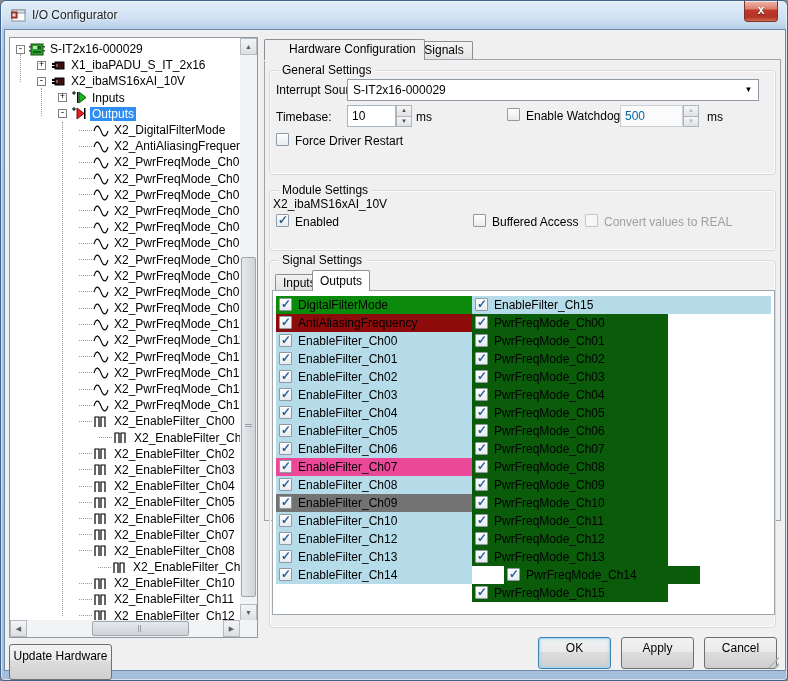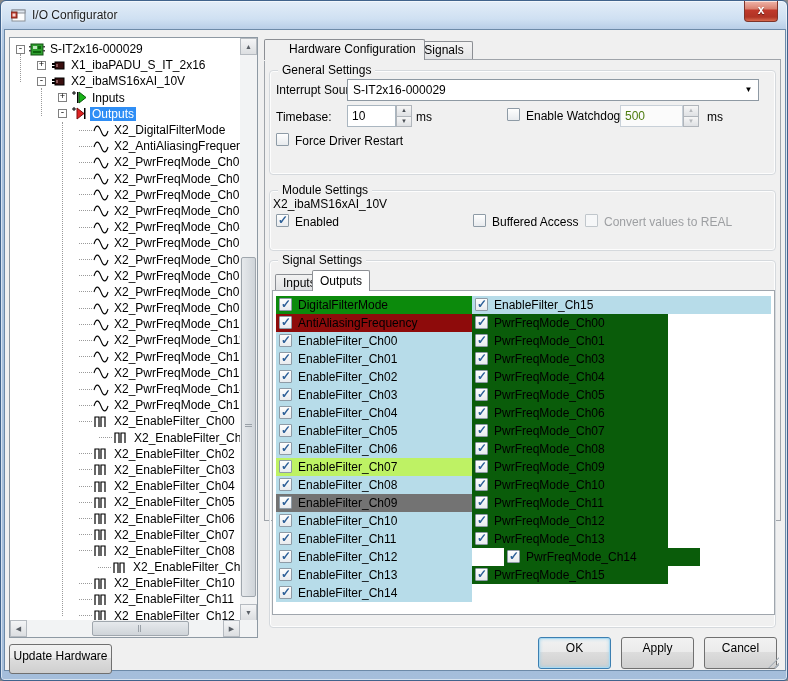--- a/index.html
+++ b/index.html
@@ -53,21 +53,21 @@
   #tree-hscroll .sb-btn{ position:absolute; top:0; width:17px; height:17px; }
   #hthumb{ position:absolute; top:1px; left:82px; width:97px; height:15px;
            background:linear-gradient(180deg,#e6e9ec,#cfd4d9); border:1px solid #9fa6ad; border-radius:2px; }
   #hthumb::after{ content:""; position:absolute; top:3px; bottom:3px; left:50%; width:5px; margin-left:-3px;
            background:repeating-linear-gradient(90deg,#9aa1a8 0 1px,transparent 1px 2.5px); }
   #sb-corner{ position:absolute; right:0; bottom:0; width:17px; height:17px; background:#f2f3f4; }
   
   .btn{ position:absolute; height:32px; background:linear-gradient(180deg,#f2f2f2 0%,#ebebeb 45%,#dddddd 46%,#cfcfcf 100%);
         border:1px solid #707070; border-radius:3px; text-align:center; line-height:21px; font-size:12px; color:#000; }
   .btn.focused{ border-color:#3c7fb1; box-shadow:inset 0 0 0 1px #a9d9f2, inset 0 0 4px #8fd0ef; }
-  #update-hw{ left:4px; top:614px; width:103px; height:30px; line-height:22px; }
+  #update-hw{ left:4px; top:614px; width:103px; height:36px; line-height:22px; }
   #btn-ok{ left:533px; top:607px; width:73px; }
   #btn-apply{ left:616px; top:607px; width:73px; }
   #btn-cancel{ left:699px; top:607px; width:73px; }
   #resize-grip{ position:absolute; left:763px; top:627px; width:11px; height:11px;
         background:repeating-linear-gradient(135deg,transparent 0 3px,#aab2ba 3px 4.5px);
         clip-path:polygon(100% 0,100% 100%,0 100%); }
   
   .tab{ position:absolute; border:1px solid #8c8f94; border-bottom:none; border-radius:2px 2px 0 0;
         padding:0 8px; line-height:19px; }
   #tab-hw{ left:259px; top:9px; height:21px; background:#f0f0f0; z-index:3;
@@ -83,21 +83,21 @@
   #grp-module{ left:4px; top:130px; width:507px; height:61px;padding-left:44px; }
   #grp-signal{ left:4px; top:200px; width:507px; height:368px; }
   .flabel{ position:absolute; white-space:nowrap; }
   .dim{ color:#9d9fa2; }
   
   .combo{ position:absolute; background:#fff; border:1px solid #8e99a3; height:22px; }
   .combo .val{ position:absolute; left:5px; top:3px; }
   .combo .arrow{ position:absolute; right:2px; top:1px; width:15px; height:18px; text-align:center;
                  font-size:8px; line-height:18px; color:#000; }
   .edit{ position:absolute; background:#fff; border:1px solid #aab6c0; height:22px; padding:3px 4px 0 4px; }
-  .edit.disabled{ color:#4d7c0f; border-color:#c8d0d8; background:#fbfbfb; }
+  .edit.disabled{ color:#0369a1; border-color:#c8d0d8; background:#fbfbfb; }
   .spinbtns{ position:absolute; width:16px; height:22px; display:flex; flex-direction:column; }
   .spinbtns div{ flex:1; background:linear-gradient(180deg,#f6f6f6,#dfe1e4); border:1px solid #b0b5bb;
                  font-size:6px; color:#4a4f55; text-align:center; line-height:9px; }
   .spinbtns div+div{ border-top:none; }
   .spinbtns.disabled div{ color:#b5b8bc; }
   
   .cb{ position:absolute; width:13px; height:13px; background:linear-gradient(180deg,#fefefe,#e8ebee);
        border:1px solid #8e9ba6; border-radius:1px; }
   .cb.checked::after{ content:"\2713"; position:absolute; left:1px; top:-2px; font-size:12px; font-weight:bold; color:#2d6098; }
   .cb.disabled{ border-color:#c0c6cb; background:#f6f7f8; }
@@ -572,39 +572,35 @@
                 <span class="slabel">EnableFilter_Ch04</span>
               </div>
               <div class="srow" style="background: rgb(183, 220, 233);">
                 <span class="cb checked"></span>
                 <span class="slabel">EnableFilter_Ch05</span>
               </div>
               <div class="srow" style="background: rgb(183, 220, 233);">
                 <span class="cb checked"></span>
                 <span class="slabel">EnableFilter_Ch06</span>
               </div>
-              <div class="srow" style="background: #bef264;">
+              <div class="srow" style="background: #ec4899;">
                 <span class="cb checked"></span>
                 <span class="slabel">EnableFilter_Ch07</span>
               </div>
               <div class="srow" style="background: rgb(183, 220, 233);">
                 <span class="cb checked"></span>
                 <span class="slabel">EnableFilter_Ch08</span>
               </div>
               <div class="srow" style="background: #737373; text-decoration: underline;">
                 <span class="cb checked"></span>
                 <span class="slabel">EnableFilter_Ch09</span>
               </div>
               <div class="srow" style="background: rgb(183, 220, 233);">
                 <span class="cb checked"></span>
                 <span class="slabel">EnableFilter_Ch10</span>
-              </div>
-              <div class="srow" style="background: rgb(183, 220, 233);">
-                <span class="cb checked"></span>
-                <span class="slabel">EnableFilter_Ch11</span>
               </div>
               <div class="srow" style="background: rgb(183, 220, 233);">
                 <span class="cb checked"></span>
                 <span class="slabel">EnableFilter_Ch12</span>
               </div>
               <div class="srow" style="background: rgb(183, 220, 233);">
                 <span class="cb checked"></span>
                 <span class="slabel">EnableFilter_Ch13</span>
               </div>
               <div class="srow" style="background: rgb(183, 220, 233);">
@@ -617,20 +613,24 @@
                 <span class="cb checked"></span>
                 <span class="slabel">EnableFilter_Ch15</span>
               </div>
               <div class="srow" style="background: rgb(10, 92, 10);">
                 <span class="cb checked"></span>
                 <span class="slabel">PwrFreqMode_Ch00</span>
               </div>
               <div class="srow" style="background: rgb(10, 92, 10);">
                 <span class="cb checked"></span>
                 <span class="slabel">PwrFreqMode_Ch01</span>
+              </div>
+              <div class="srow" style="background: rgb(10, 92, 10);">
+                <span class="cb checked"></span>
+                <span class="slabel">PwrFreqMode_Ch02</span>
               </div>
               <div class="srow" style="background: rgb(10, 92, 10);">
                 <span class="cb checked"></span>
                 <span class="slabel">PwrFreqMode_Ch03</span>
               </div>
               <div class="srow" style="background: rgb(10, 92, 10);">
                 <span class="cb checked"></span>
                 <span class="slabel">PwrFreqMode_Ch04</span>
               </div>
               <div class="srow" style="background: rgb(10, 92, 10);">

